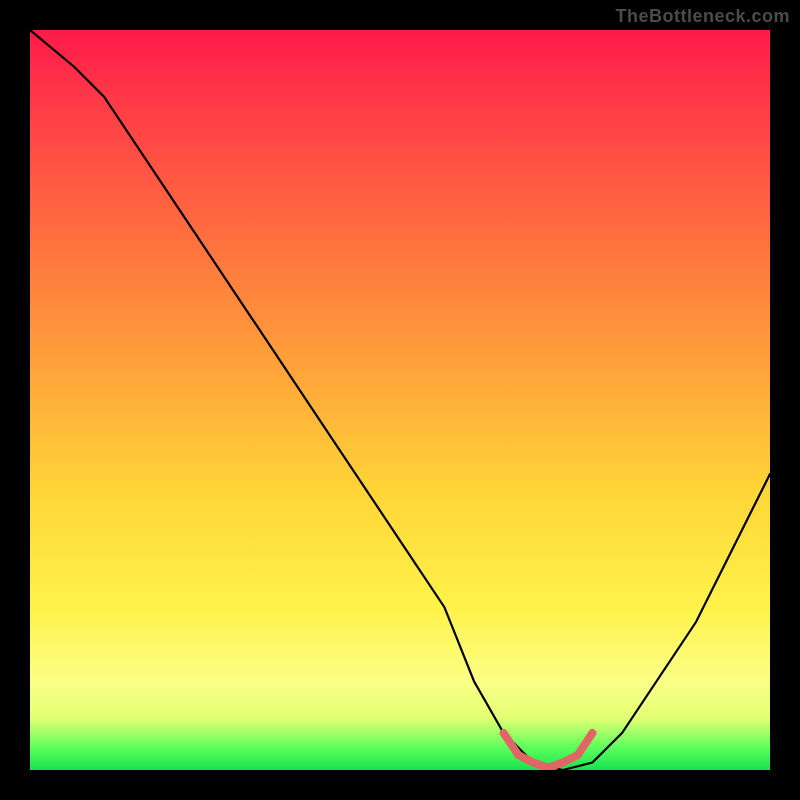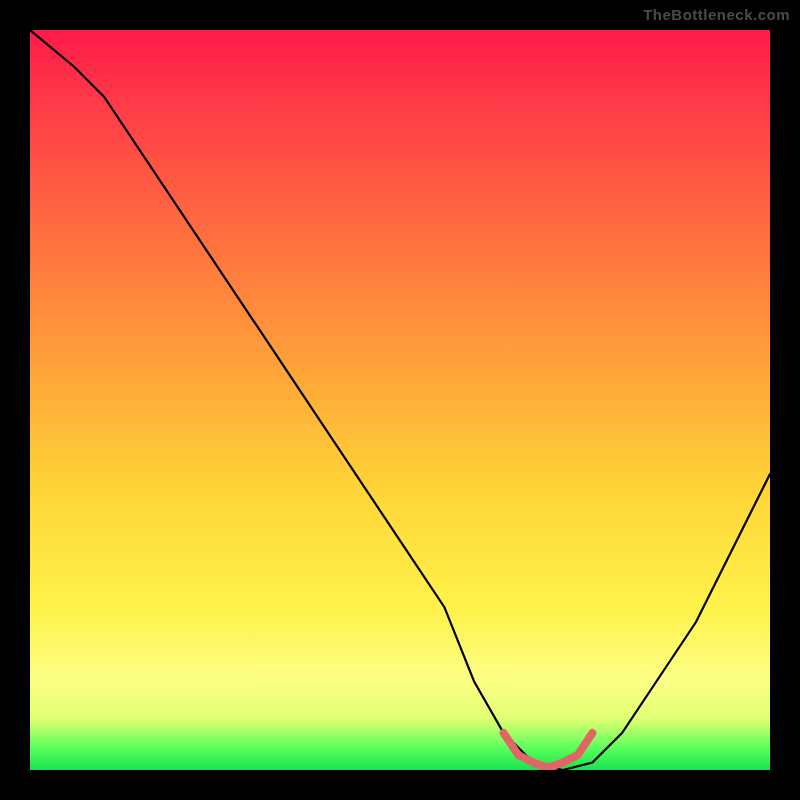--- a/index.html
+++ b/index.html
@@ -15,21 +15,21 @@
     position: relative;
     width: 800px;
     height: 800px;
     background: #000;
   }
   .watermark {
     position: absolute;
     top: 6px;
     right: 10px;
     color: #4b4b4b;
-    font-size: 15px;
+    font-size: 18px;
     font-weight: 600;
     letter-spacing: 0.5px;
     z-index: 20;
   }
   .plot-area {
     position: absolute;
     left: 30px;
     top: 30px;
     width: 740px;
     height: 740px;

